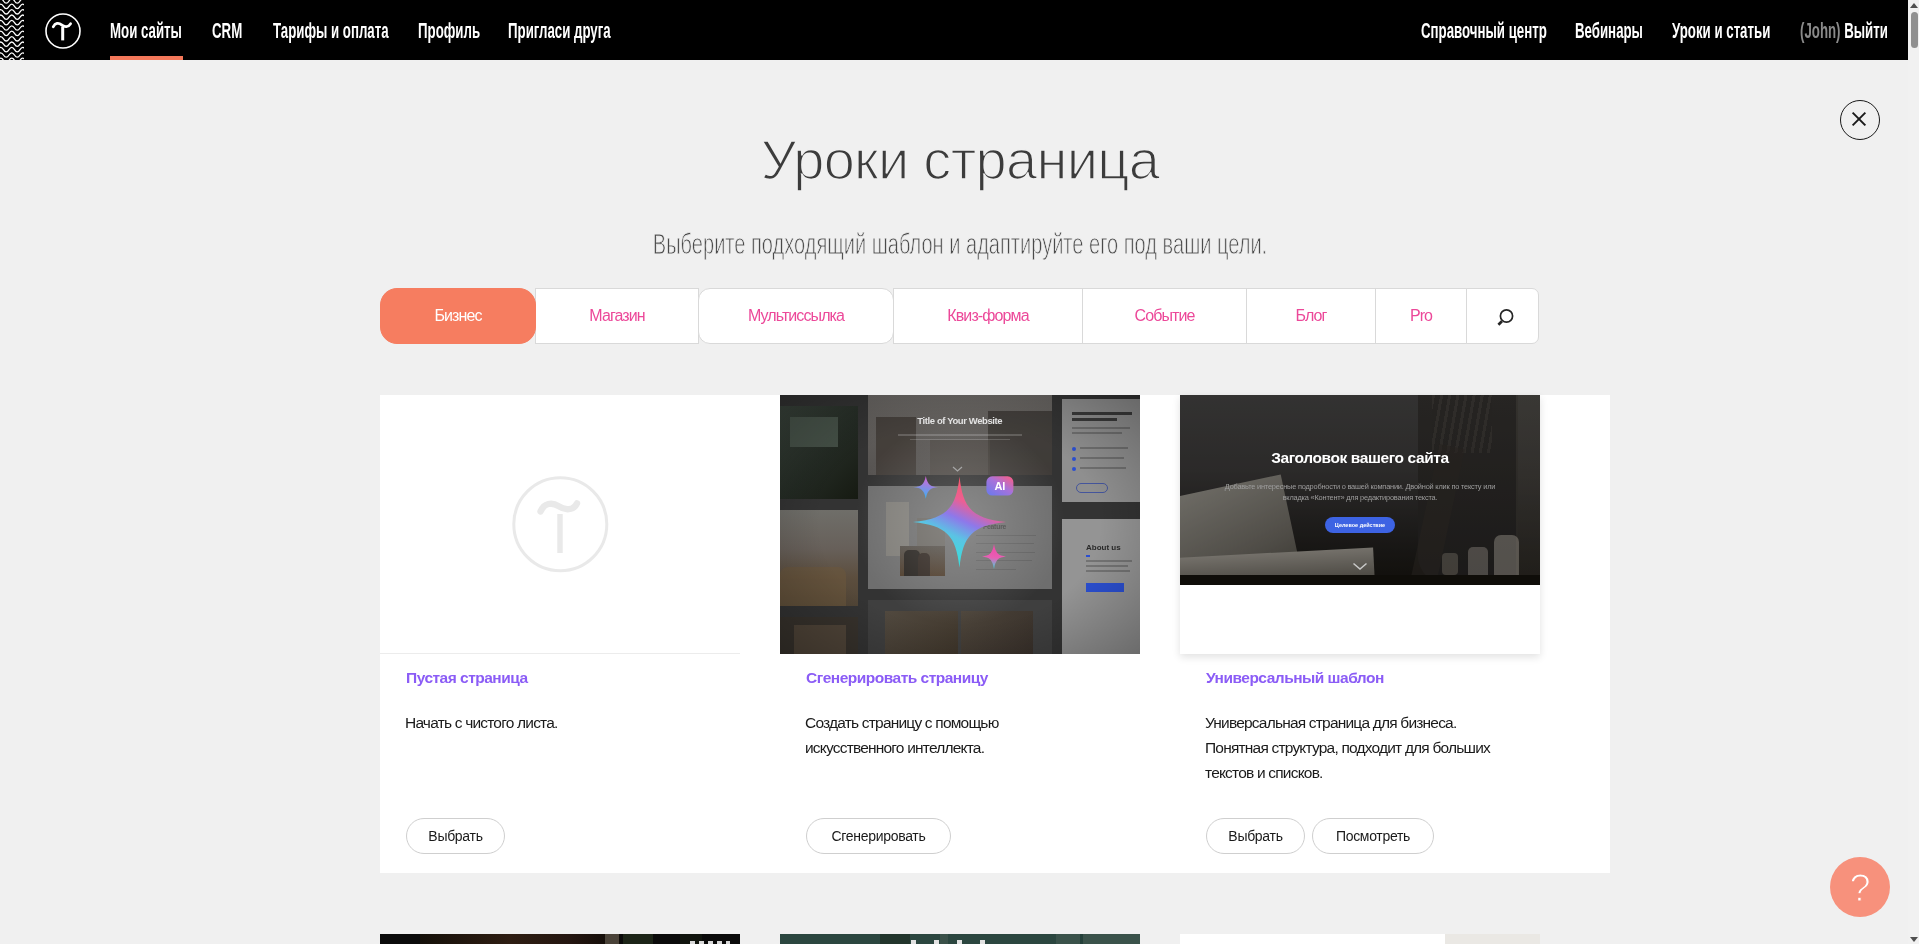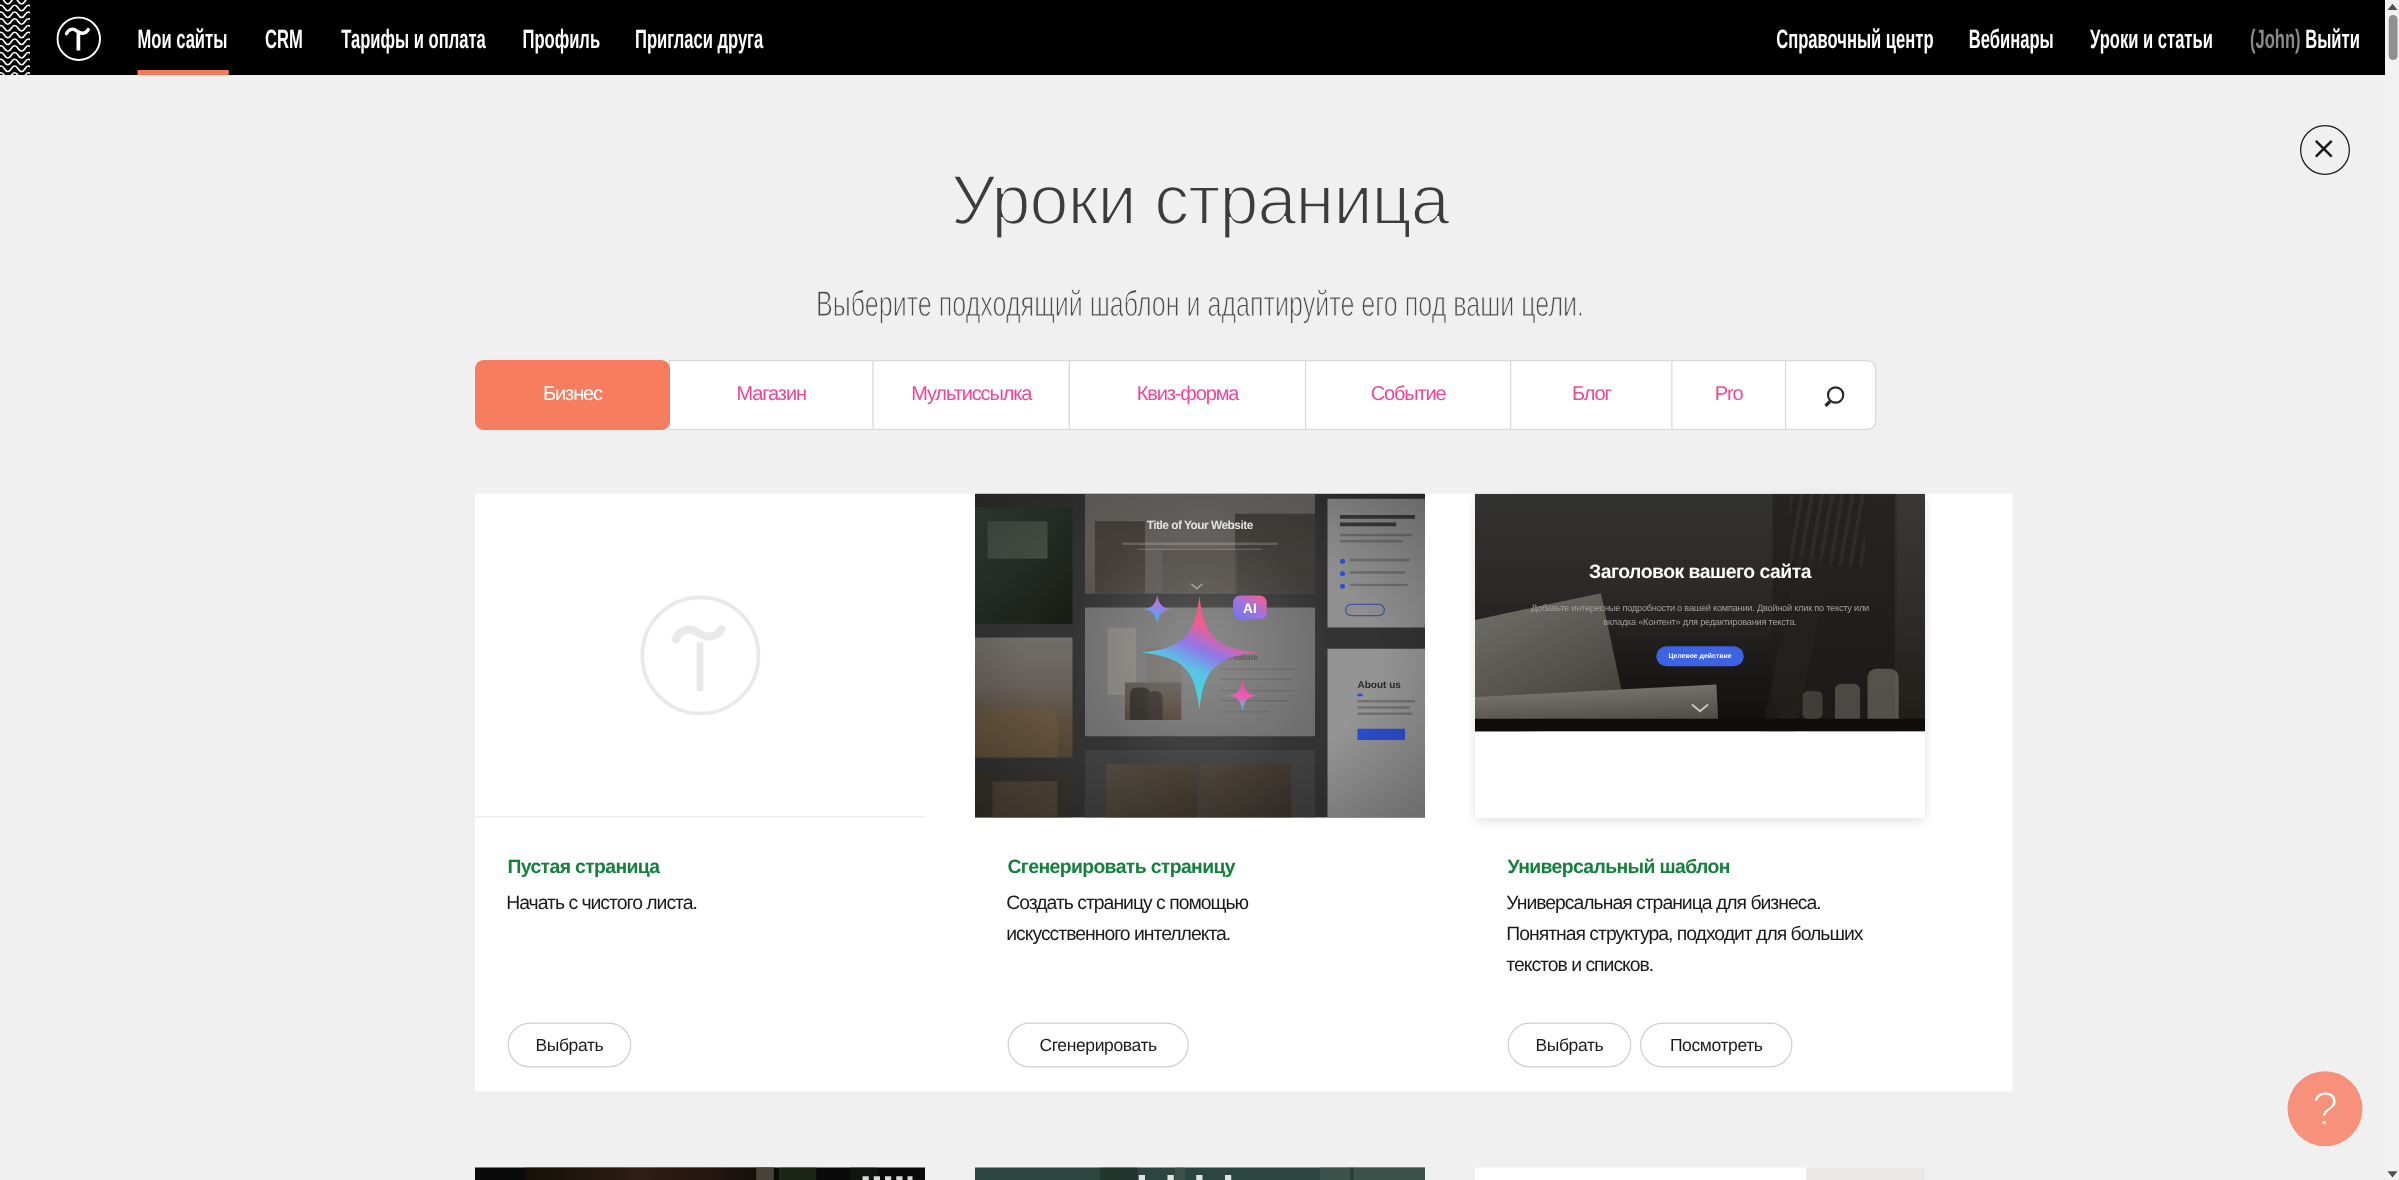--- a/index.html
+++ b/index.html
@@ -26,26 +26,26 @@
 
   
   h1.title { position:absolute; top:132px; left:380px; width:1160px; text-align:center; font-size:56px; font-weight:normal; color:#3c3c3c; letter-spacing:-0.7px; line-height:1; -webkit-text-stroke:1.6px #f0f0f0; }
   p.subtitle { position:absolute; top:232px; left:380px; width:1160px; text-align:center; font-size:24px; font-weight:normal; color:#4a4a4a; letter-spacing:0px; line-height:1; transform:scale(0.835,1.2); -webkit-text-stroke:0.7px #f0f0f0; }
 
   
   .tabs { position:absolute; top:288px; left:380px; height:56px; display:flex; }
   .tab { height:56px; background:#fff; border:1px solid #d9d9d9; margin-left:-1px; display:flex; align-items:center; justify-content:center; font-size:16px; letter-spacing:-0.9px; color:#ec4899; }
   .tab.first { margin-left:0; border-radius:7px 0 0 7px; }
   .tab.last { border-radius:0 7px 7px 0; }
-  .tab.active { background:#f67d60; border-color:#f67d60; color:#fff; border-radius:7px; z-index:2; }
+  .tab.active { background:#f67d60; border-color:#f67d60; color:#fff; border-radius:17px; z-index:2; }
 
   
   .card { position:absolute; top:395px; width:430px; height:478px; background:#fff; }
   .card .preview { position:absolute; left:0; top:0; width:360px; height:259px; overflow:hidden; }
-  .ctitle { position:absolute; top:685px; font-size:15.5px; font-weight:bold; color:#15803d; letter-spacing:-0.5px; }
+  .ctitle { position:absolute; top:669px; font-size:15.5px; font-weight:bold; color:#8b5cf6; letter-spacing:-0.5px; }
   .cbody { position:absolute; top:709.5px; font-size:15.5px; color:#1a1a1a; line-height:25px; letter-spacing:-0.8px; }
   .btn { position:absolute; top:818px; height:36px; border:1px solid #cfcfcf; border-radius:18px; background:#fff; display:flex; align-items:center; justify-content:center; font-size:14px; letter-spacing:-0.3px; color:#1a1a1a; }
 
   
   .cg { position:absolute; }
 </style>
 </head>
 <body>
 
 <div class="hdr"></div>
@@ -87,21 +87,21 @@
 <div class="sb-down"></div>
 
 <div class="close"></div>
 
 <h1 class="title">Уроки страница</h1>
 <p class="subtitle">Выберите подходящий шаблон и адаптируйте его под ваши цели.</p>
 
 <div class="tabs">
   <div class="tab active first" style="width:156px;">Бизнес</div>
   <div class="tab" style="width:164px;">Магазин</div>
-  <div class="tab" style="width:158px;">Мультиссылка</div>
+  <div class="tab" style="width:196px;border-radius:12px;">Мультиссылка</div>
   <div class="tab" style="width:190px;">Квиз-форма</div>
   <div class="tab" style="width:165px;">Событие</div>
   <div class="tab" style="width:130px;">Блог</div>
   <div class="tab" style="width:92px;">Pro</div>
   <div class="tab last" style="width:73px;">
       <svg width="26" height="26" viewBox="0 0 26 26">
         <circle cx="16.5" cy="13" r="6.1" fill="none" stroke="#252525" stroke-width="1.7"></circle>
         <line x1="11.9" y1="18.2" x2="8.4" y2="21.7" stroke="#252525" stroke-width="2.7"></line>
       </svg>
     </div>

